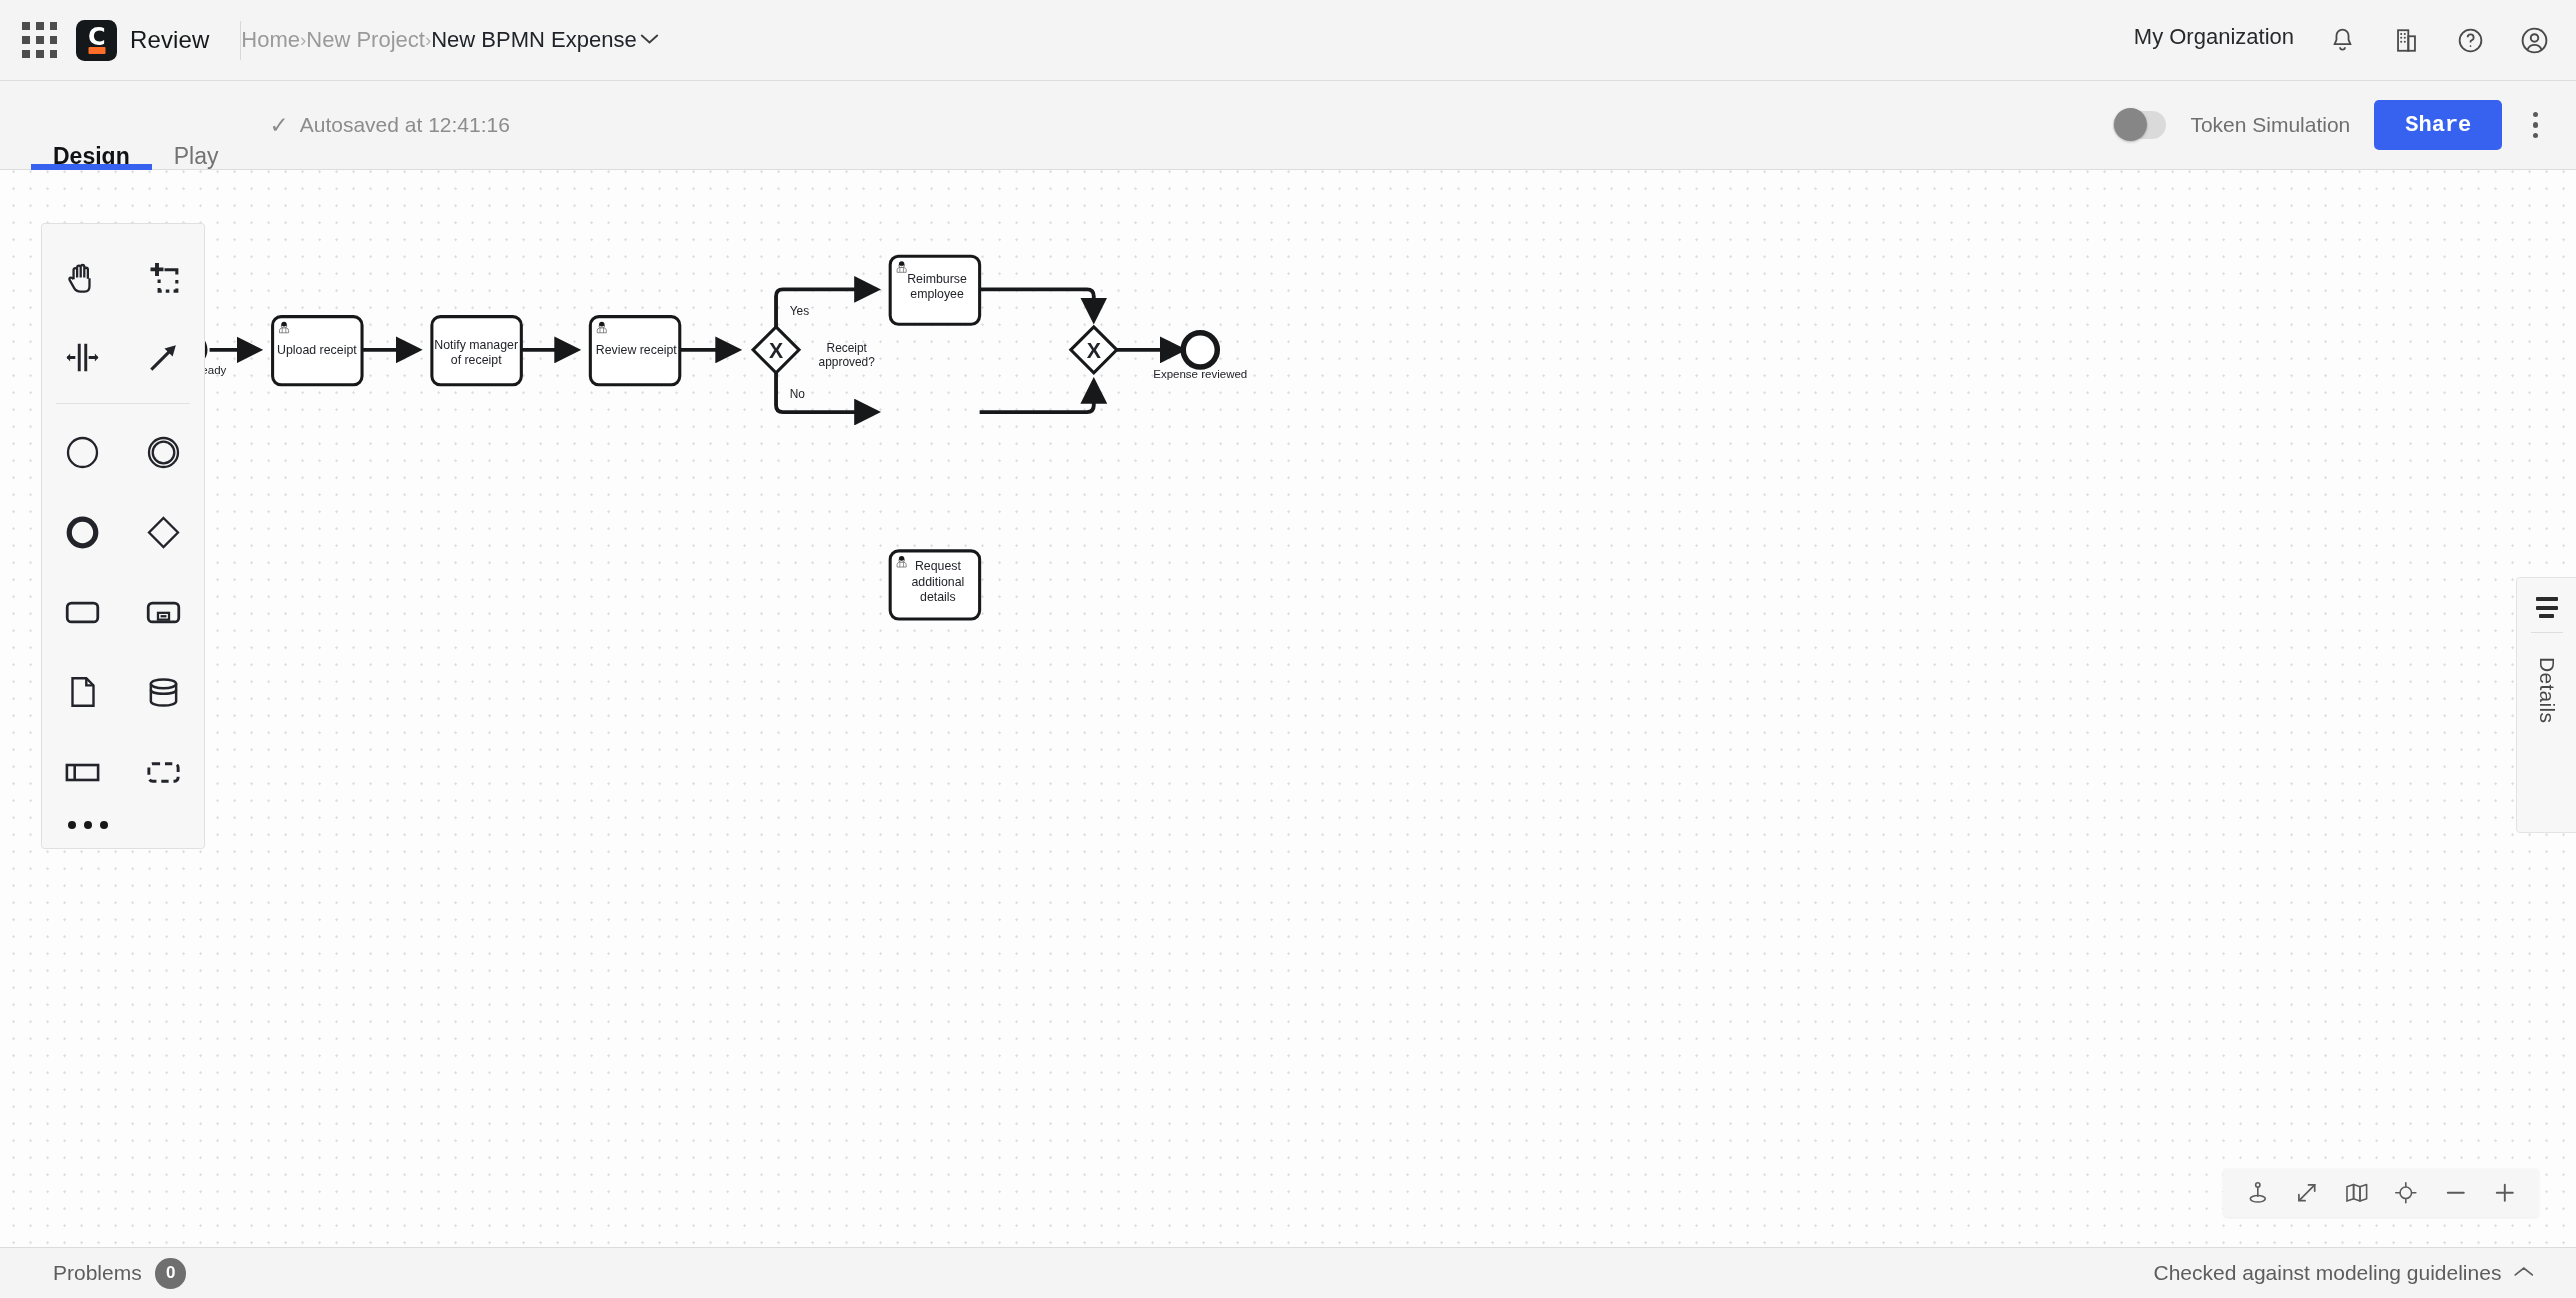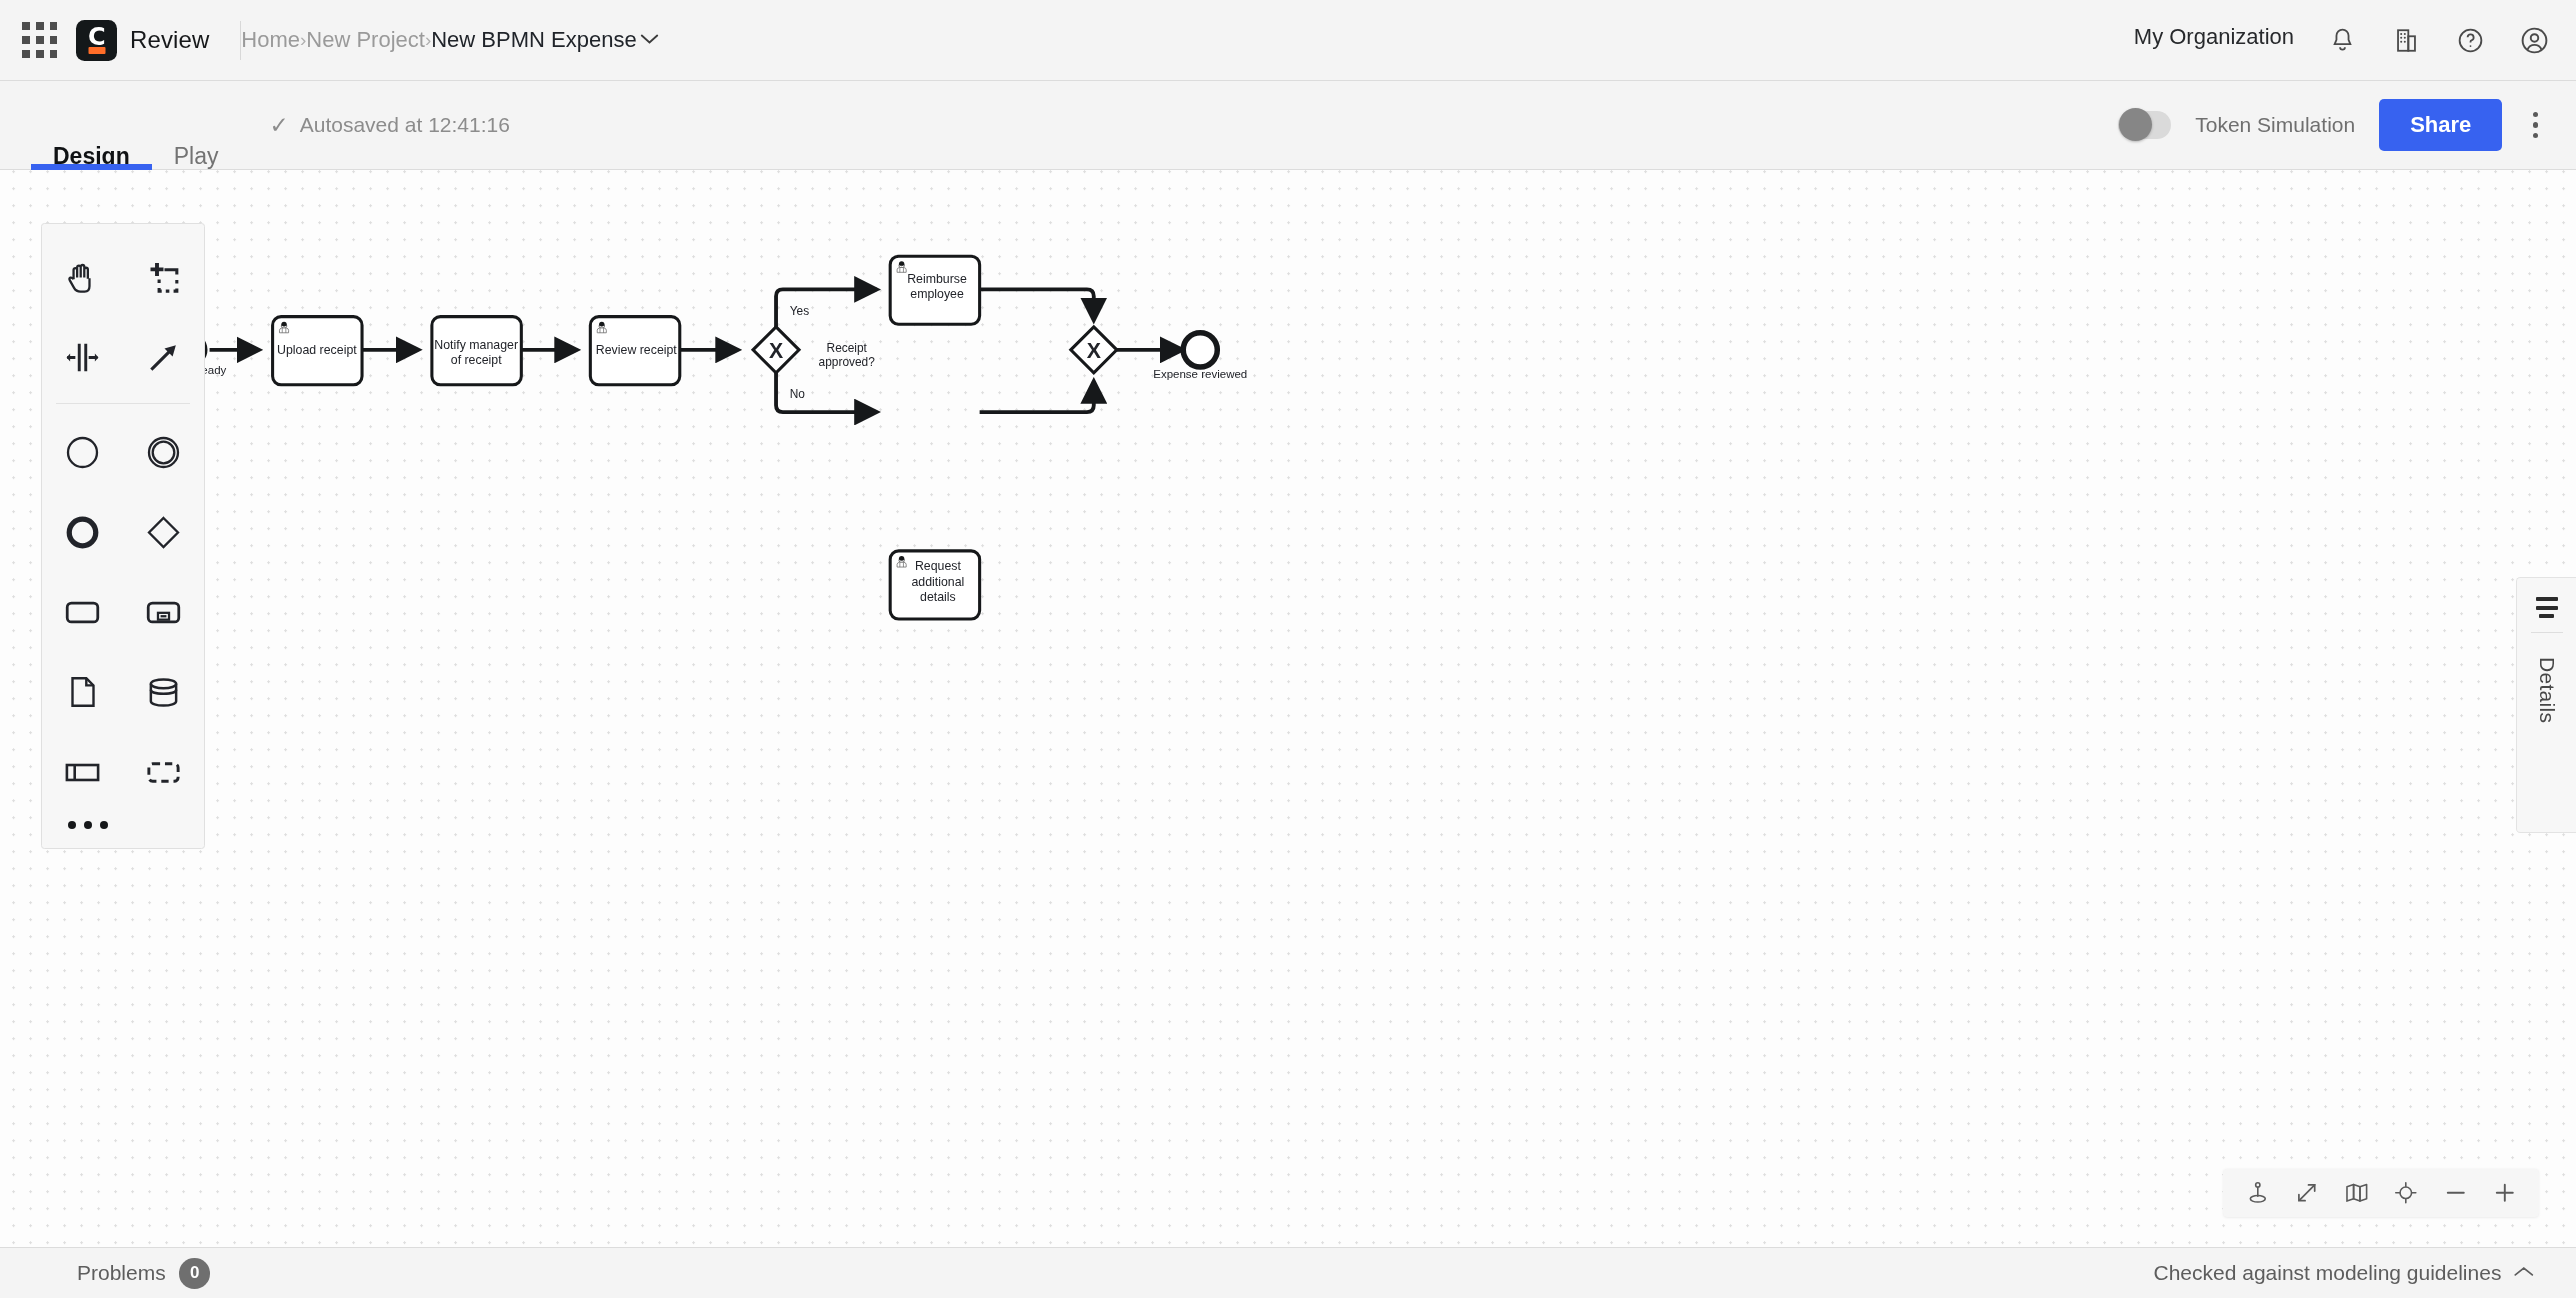--- a/index.html
+++ b/index.html
@@ -78,21 +78,21 @@
     position: relative; cursor: pointer;
   }
   .toggle .knob {
     position:absolute; left: 0.9px; top: -2.6px; width: 33px; height: 33px; border-radius: 50%;
     background: #868686; box-shadow: 0 0.9px 2.6px rgba(0,0,0,.25);
   }
   .toggle-label { font-size: 21px; color: #6f6f6f; white-space: nowrap; }
   .share-btn {
     background: #3762f0; color: #fff; font-size: 22px; font-weight: 700;
     padding: 12.8px 31px; border: none; border-radius: 5.1px; cursor: pointer;
-    font-family: Liberation Sans, sans-serif;
+    font-family: Liberation Mono, monospace;
   }
   .kebab { display:flex; flex-direction:column; gap: 5.1px; padding: 6.8px; cursor:pointer; }
   .kebab i { width: 5.1px; height: 5.1px; border-radius: 50%; background: #5a5a5a; display:block; }
 
   
   .canvas {
     position: absolute; left: 0; top: 170px; width: 2576px; height: 1077px;
     background-color: #fdfdfd;
     background-image: radial-gradient(#dddddd 1.1px, transparent 1.2px);
     background-size: 17px 17px;
@@ -135,21 +135,21 @@
     background: #f6f6f6; border-radius: 4.3px;
     display: flex; align-items: center; gap: 8.5px; padding: 0 13.6px;
     box-shadow: 0 0.9px 2.6px rgba(0,0,0,.07);
   }
   .zbtn { width: 41px; height: 41px; display:flex; align-items:center; justify-content:center; cursor:pointer; }
 
   
   .statusbar {
     position: absolute; left: 0; bottom: 0; width: 2576px; height: 51px;
     background: #f4f4f4; border-top: 0.9px solid #dcdcdc;
-    display: flex; align-items: center; padding-left: 24px;
+    display: flex; align-items: center;
   }
   .problems { display:flex; align-items:center; gap: 13.6px; margin-left: 53px; cursor:pointer; }
   .problems .lbl { font-size: 21px; color: #5d5d5d; }
   .badge {
     min-width: 31px; height: 31px; border-radius: 15.3px; background: #6f6f6f;
     color: #fff; font-size: 17px; font-weight: 700;
     display:flex; align-items:center; justify-content:center; padding: 0 9.4px;
   }
   .status-right { margin-left:auto; display:flex; align-items:center; gap: 10px; padding-right: 39px; }
   .status-right .lbl { font-size: 21px; color: #5d5d5d; }

